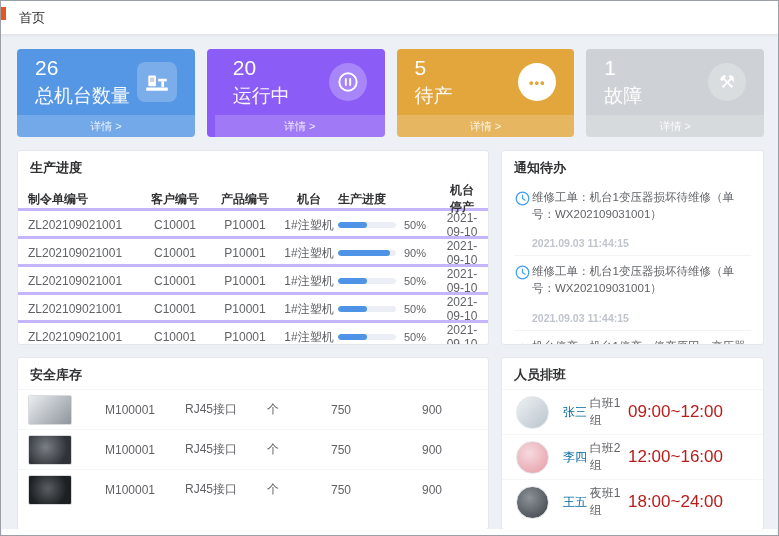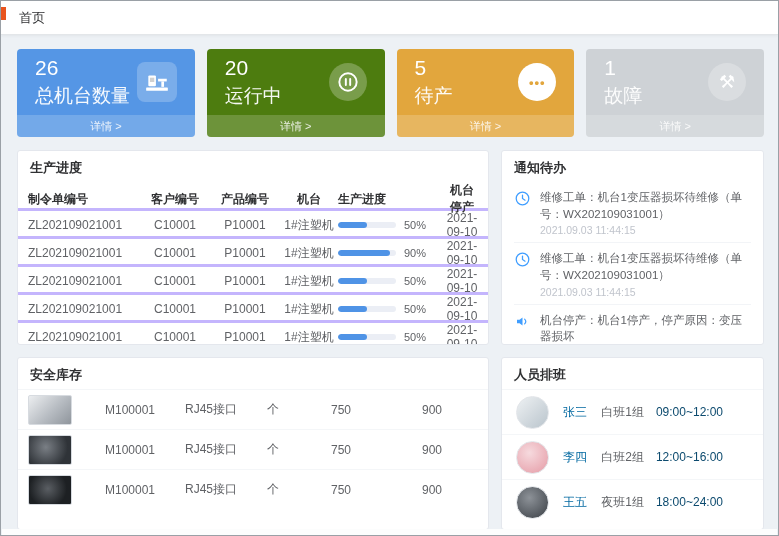--- a/index.html
+++ b/index.html
@@ -54,25 +54,25 @@
   .prod-head { height:26px; color:#303133; font-weight:bold; }
   .prod-row  { height:28px; color:#606266; border-top:3px solid #c4b5fd; }
   .c { text-align:center; }
   .pcell { display:flex; align-items:center; }
   .pbar { width:58px; height:6px; background:#ebeef5; border-radius:3px; overflow:hidden; }
   .pfill { height:100%; border-radius:3px; background:#4f93e6; }
   .ptext { margin-left:8px; font-size:11px; color:#606266; }
 
   
   .notice-list { padding:0 12px; }
-  .notice-item { display:flex; gap:8px; padding:7px 0 6px; border-bottom:1px solid #f2f4f7; cursor:pointer; }
+  .notice-item { display:flex; padding:7px 0 6px; border-bottom:1px solid #f2f4f7; cursor:pointer; }
   .notice-item:last-child { border-bottom:none; }
   .notice-icon { flex:0 0 18px; padding-top:1px; }
   .notice-text { font-size:11.5px; color:#606266; line-height:1.45; }
-  .notice-time { font-size:10.5px; color:#c0c4cc; margin-top:2px; }
+  .notice-time { font-size:10.5px; color:#c0c4cc; margin-top:15px;font-weight:bold; }
 
   
   .inv-head, .inv-row {
     display:grid; grid-template-columns:60px 84px 78px 46px 90px 1fr;
     align-items:center; padding:0 10px; font-size:12px;
   }
   .inv-head { height:24px; color:#303133; font-weight:bold; }
   .inv-row  { height:40px; color:#606266; border-top:1px solid #f4f6f8; }
   .mat-img { width:44px; height:30px; border-radius:2px; border:1px solid #d7dbe0; }
   .img-0 { background:linear-gradient(135deg,#eceef0,#b7bcc2 55%,#8f959c); }
@@ -81,21 +81,21 @@
 
   
   .person-row { display:flex; align-items:center; padding:6px 14px; height:45px; border-top:1px solid #f4f6f8; }
   .person-row:first-of-type { border-top:none; }
   .avatar { width:33px; height:33px; border-radius:50%; border:1px solid #e2e5e9; flex:0 0 33px; }
   .avatar-0 { background:linear-gradient(135deg,#eef1f3,#b9c4cc); }
   .avatar-1 { background:radial-gradient(circle at 40% 35%,#f6dade,#e59aa5); }
   .avatar-2 { background:radial-gradient(circle at 40% 35%,#8d9298,#3a3f45); }
   .person-name { font-size:12px; color:#0369a1; margin-left:14px; width:52px; }
   .person-shift { font-size:12px; color:#606266; width:74px; }
-  .person-time { font-size:12px; color:#0c4a6e; margin-left:auto; padding-right:26px; }
+  .person-time { font-size:17px; color:#b91c1c; margin-left:auto; padding-right:26px; }
 
   .page-bottom { position:absolute; left:1px; right:1px; bottom:0; height:6px; background:#fcfdfd; }
 </style>
 </head>
 <body>
 
 <div class="accent-notch" style="background: rgb(232, 84, 30);"></div>
 
 <div class="topbar">
   <span class="topbar-title">首页</span>
@@ -117,21 +117,21 @@
             <rect x="4" y="6" width="7" height="10" rx="1"></rect>
             <rect x="5.5" y="8" width="4" height="4" fill="rgba(0,0,0,0.18)"></rect>
             <rect x="13" y="9" width="8" height="2.5"></rect>
             <rect x="16" y="11.5" width="2.5" height="5"></rect>
           </svg>
         </div>
       </div>
       <div class="card-detail">详情 &gt;</div>
     </div>
 
-    <div class="card" style="background: #4d7c0f;">
+    <div class="card" style="background: #8b5cf6; padding-left: 8px;">
       <div class="card-main">
         <div>
           <div class="card-value">20</div>
           <div class="card-label">运行中</div>
         </div>
         <div class="icon-circle">
           <svg viewBox="0 0 24 24" width="26" height="26" fill="none" stroke="#fff" stroke-width="1.8" stroke-linecap="round">
             <circle cx="12" cy="12" r="8"></circle>
             <path d="M10 9.2v5.6M14 9.2v5.6"></path>
           </svg>

